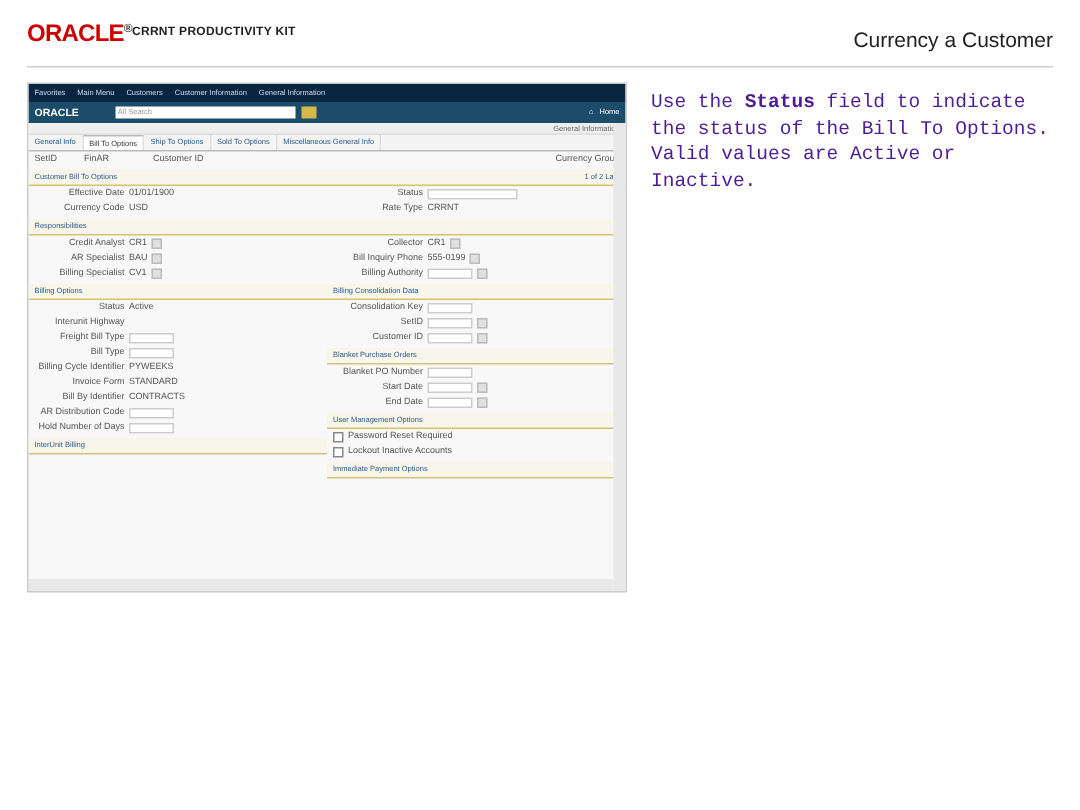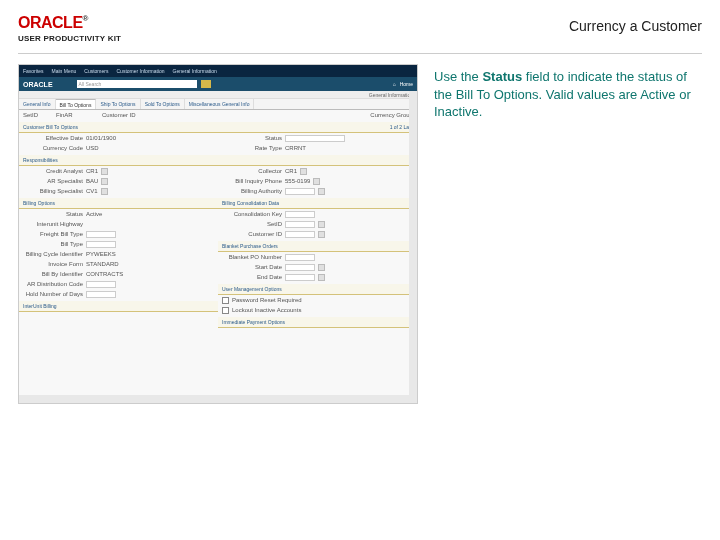--- a/index.html
+++ b/index.html
@@ -1,18 +1,18 @@
 <!DOCTYPE html>
 <html><head>
 <meta charset="utf-8">
 <style>
   * { box-sizing: border-box; margin: 0; padding: 0; }
   body { width: 720px; height: 540px; background: #fff; font-family: Arial, sans-serif; font-size: 11px; color: #333; position: relative; overflow: hidden; }
   .header { display: flex; justify-content: space-between; align-items: flex-start; padding: 14px 18px 6px 18px; }
-  .logo-block { display: flex; flex-direction: column; }
+  .logo-block { display: flex; flex-direction: row; }
   .oracle-logo { font-family: Arial, sans-serif; font-weight: bold; font-size: 16px; color: #c00; letter-spacing: -0.5px; }
   .oracle-logo .reg { font-size: 8px; vertical-align: top; color: #333; }
   .upk { font-size: 8px; font-weight: bold; color: #222; letter-spacing: 0.2px; margin-top: 2px; }
   .title { font-size: 14px; color: #222; margin-top: 4px; }
   .divider { border-top: 1px solid #ccc; margin: 4px 18px 0 18px; }
   .main { display: flex; padding: 10px 18px; gap: 16px; }
   .screenshot { width: 400px; height: 340px; border: 1px solid #ccc; background: #f8f8f8; position: relative; overflow: hidden; font-size: 6px; color: #555; }
   .topbar { background: #0a2540; color: #fff; height: 12px; display: flex; align-items: center; padding: 0 4px; gap: 8px; font-size: 5px; }
   .topbar span { color: #cde; }
   .brandbar { background: #1b4d6b; height: 14px; display: flex; align-items: center; padding: 0 4px; gap: 4px; }
@@ -30,32 +30,32 @@
   .fld.sm { width: 30px; }
   .sechdr { color: #2a5a8a; font-size: 5px; padding: 2px 4px; border-bottom: 1px solid #d4c27a; background: #f8f6ea; margin-top: 2px; }
   .twocol { display: flex; }
   .col { flex: 1; }
   .ico { width: 7px; height: 7px; background: #e0e0e0; border: 1px solid #bbb; display: inline-block; }
   .chk { width: 7px; height: 7px; border: 1px solid #888; display: inline-block; background: #fff; }
   .scrollb { position: absolute; right: 0; top: 26px; bottom: 0; width: 8px; background: #e8e8e8; }
   .scrollt { position: absolute; left: 0; right: 8px; bottom: 0; height: 8px; background: #e8e8e8; }
   .side { flex: 1; padding-top: 4px; }
   .step { font-size: 13px; color: #222; margin-bottom: 14px; }
-  .instr { font-size: 13px; color: #0f766e; line-height: 1.35; }
+  .instr { font-size: 13px; color: #4c1d95; line-height: 1.35; font-family: Liberation Mono, monospace; }
   .instr b { font-weight: bold; }
 </style>
 </head>
 <body>
 
 <div class="header">
   <div class="logo-block">
     <div class="oracle-logo">
       <span>ORACLE</span><span class="reg">®</span>
     </div>
-    <div class="upk">USER PRODUCTIVITY KIT</div>
+    <div class="upk">CRRNT PRODUCTIVITY KIT</div>
   </div>
   <div class="title">Currency a Customer</div>
 </div>
 <div class="divider"></div>
 
 <div class="main">
 
   <div class="screenshot">
     <div class="topbar">
       <span>Favorites</span>

